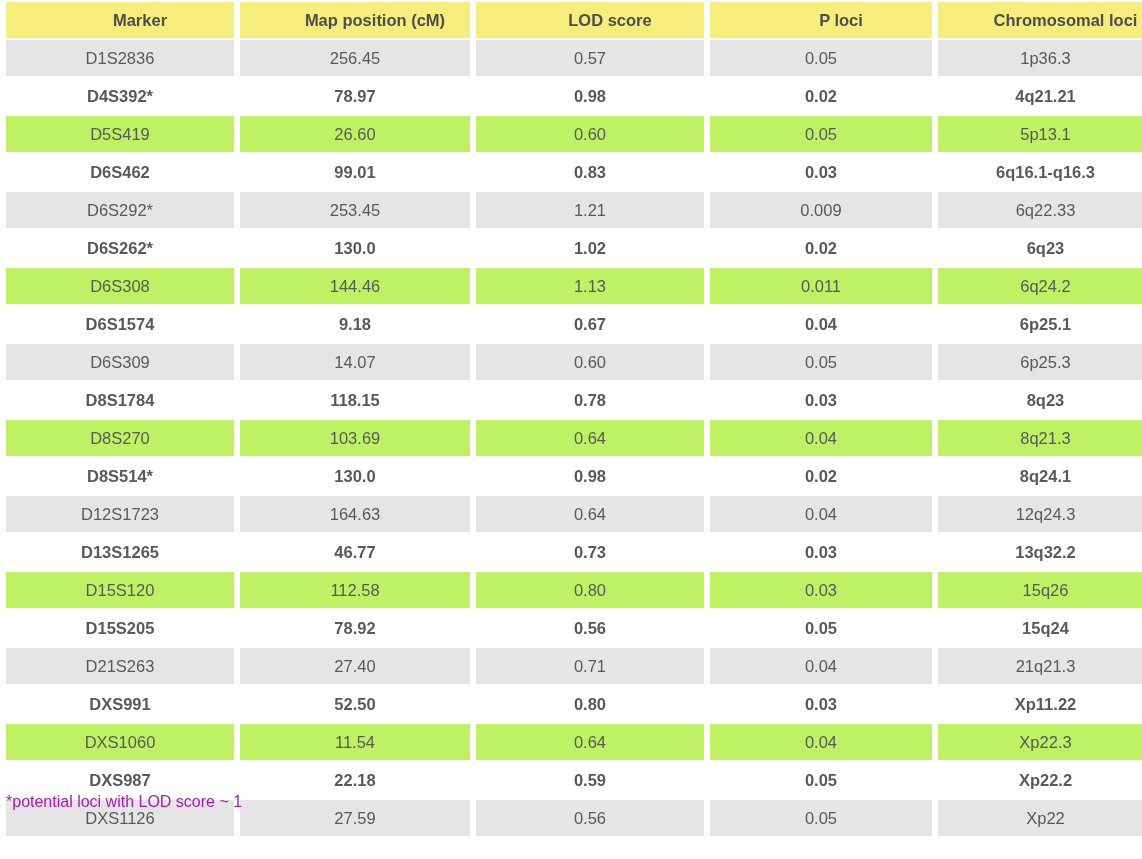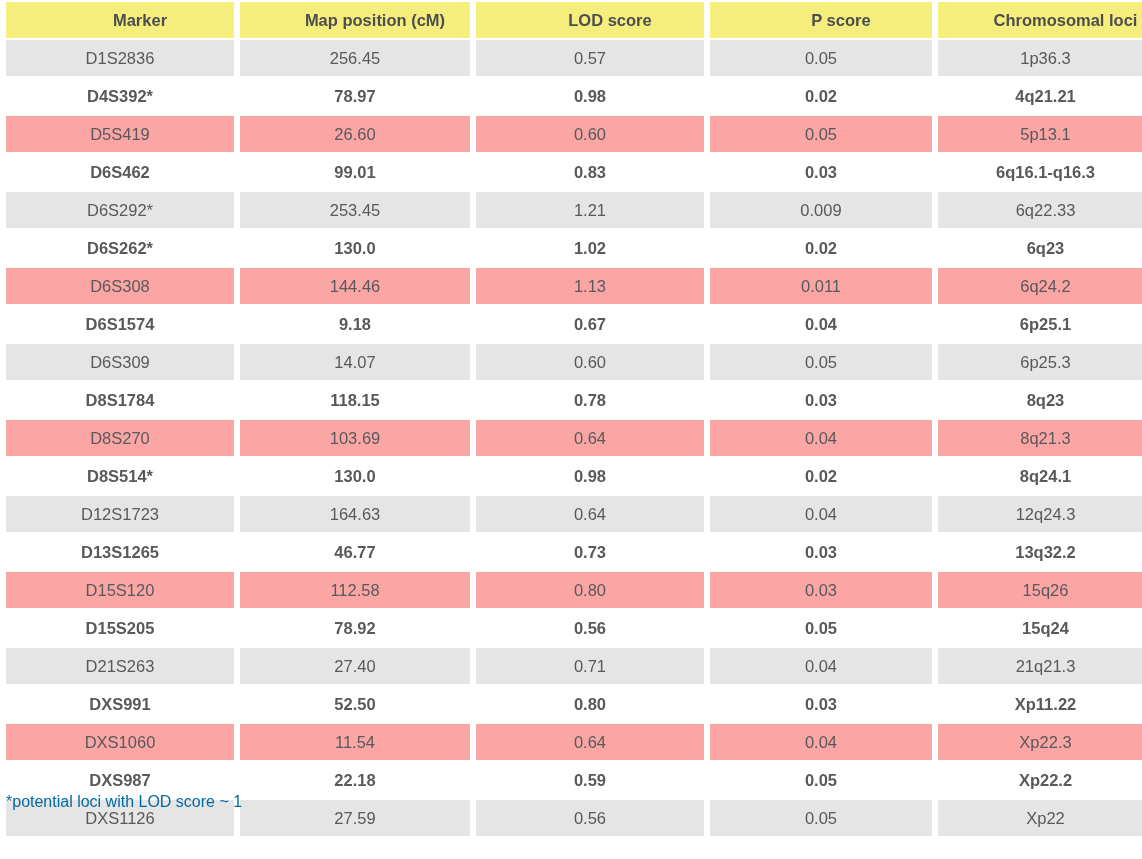--- a/index.html
+++ b/index.html
@@ -37,34 +37,34 @@
   }
   table.genetic-table th {
     background: #f5ee7d;
     font-weight: bold;
     color: #4d4d4f;
     font-size: 16.5px;
     padding-left: 44px;
   }
   tr.row-gray td { background: #e5e5e5; margin-top: 48px; }
   tr.row-white td { background: #ffffff; font-weight: bold; }
-  tr.row-highlight td { background: #fca5a5; }
+  tr.row-highlight td { background: #bef264; }
 
   col.col-marker    { width: 228px; }
   col.col-map       { width: 230px; }
   col.col-lod       { width: 228px; }
   col.col-p         { width: 222px; }
   col.col-loci      { width: 215px; }
 
   .footnote {
     position: absolute;
     left: 6px;
     top: 793px;
     font-size: 16px;
-    color: #0369a1;
+    color: #a21caf;
     font-family: "Liberation Sans", sans-serif;
     white-space: nowrap;
   }
 </style>
 </head>
 <body>
 
 <div id="table-root">
   <table class="genetic-table">
     <colgroup>
@@ -72,21 +72,21 @@
       <col class="col-map">
       <col class="col-lod">
       <col class="col-p">
       <col class="col-loci">
     </colgroup>
     <thead>
       <tr>
         <th>Marker</th>
         <th>Map position (cM)</th>
         <th>LOD score</th>
-        <th>P score</th>
+        <th>P loci</th>
         <th>Chromosomal loci</th>
       </tr>
     </thead>
     <tbody id="table-body">
         <tr class="row-gray">
           <td>D1S2836</td>
           <td>256.45</td>
           <td>0.57</td>
           <td>0.05</td>
           <td>1p36.3</td>

